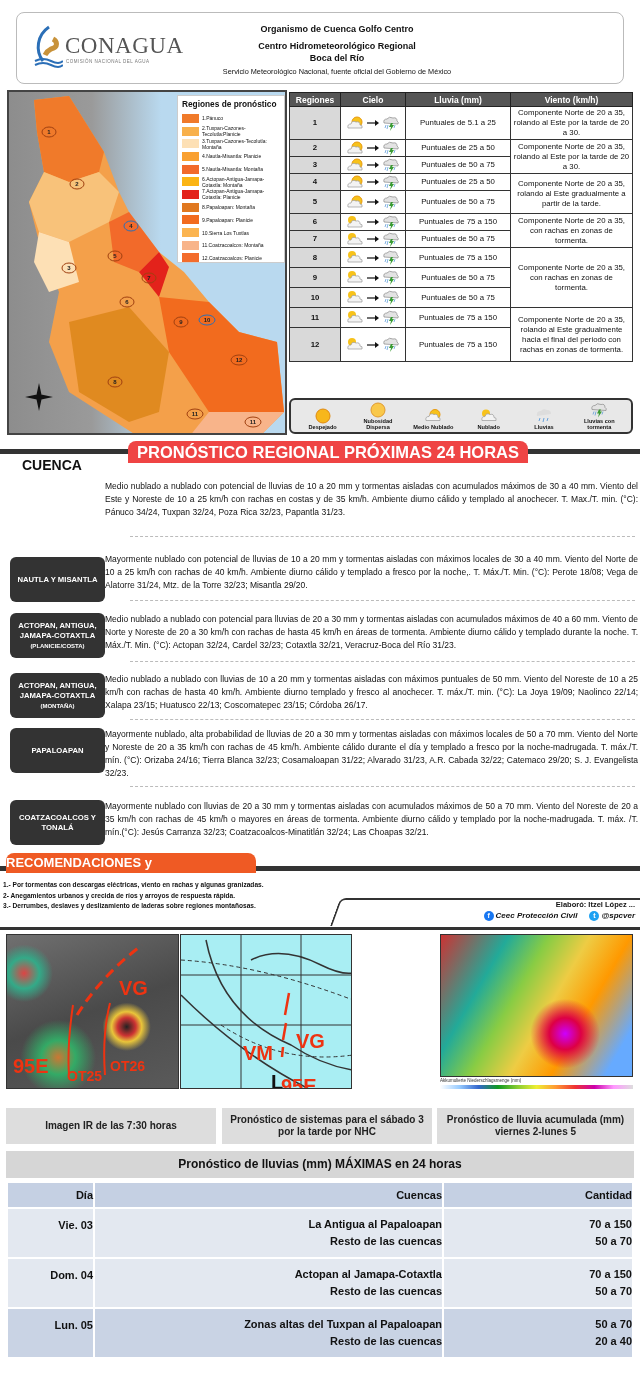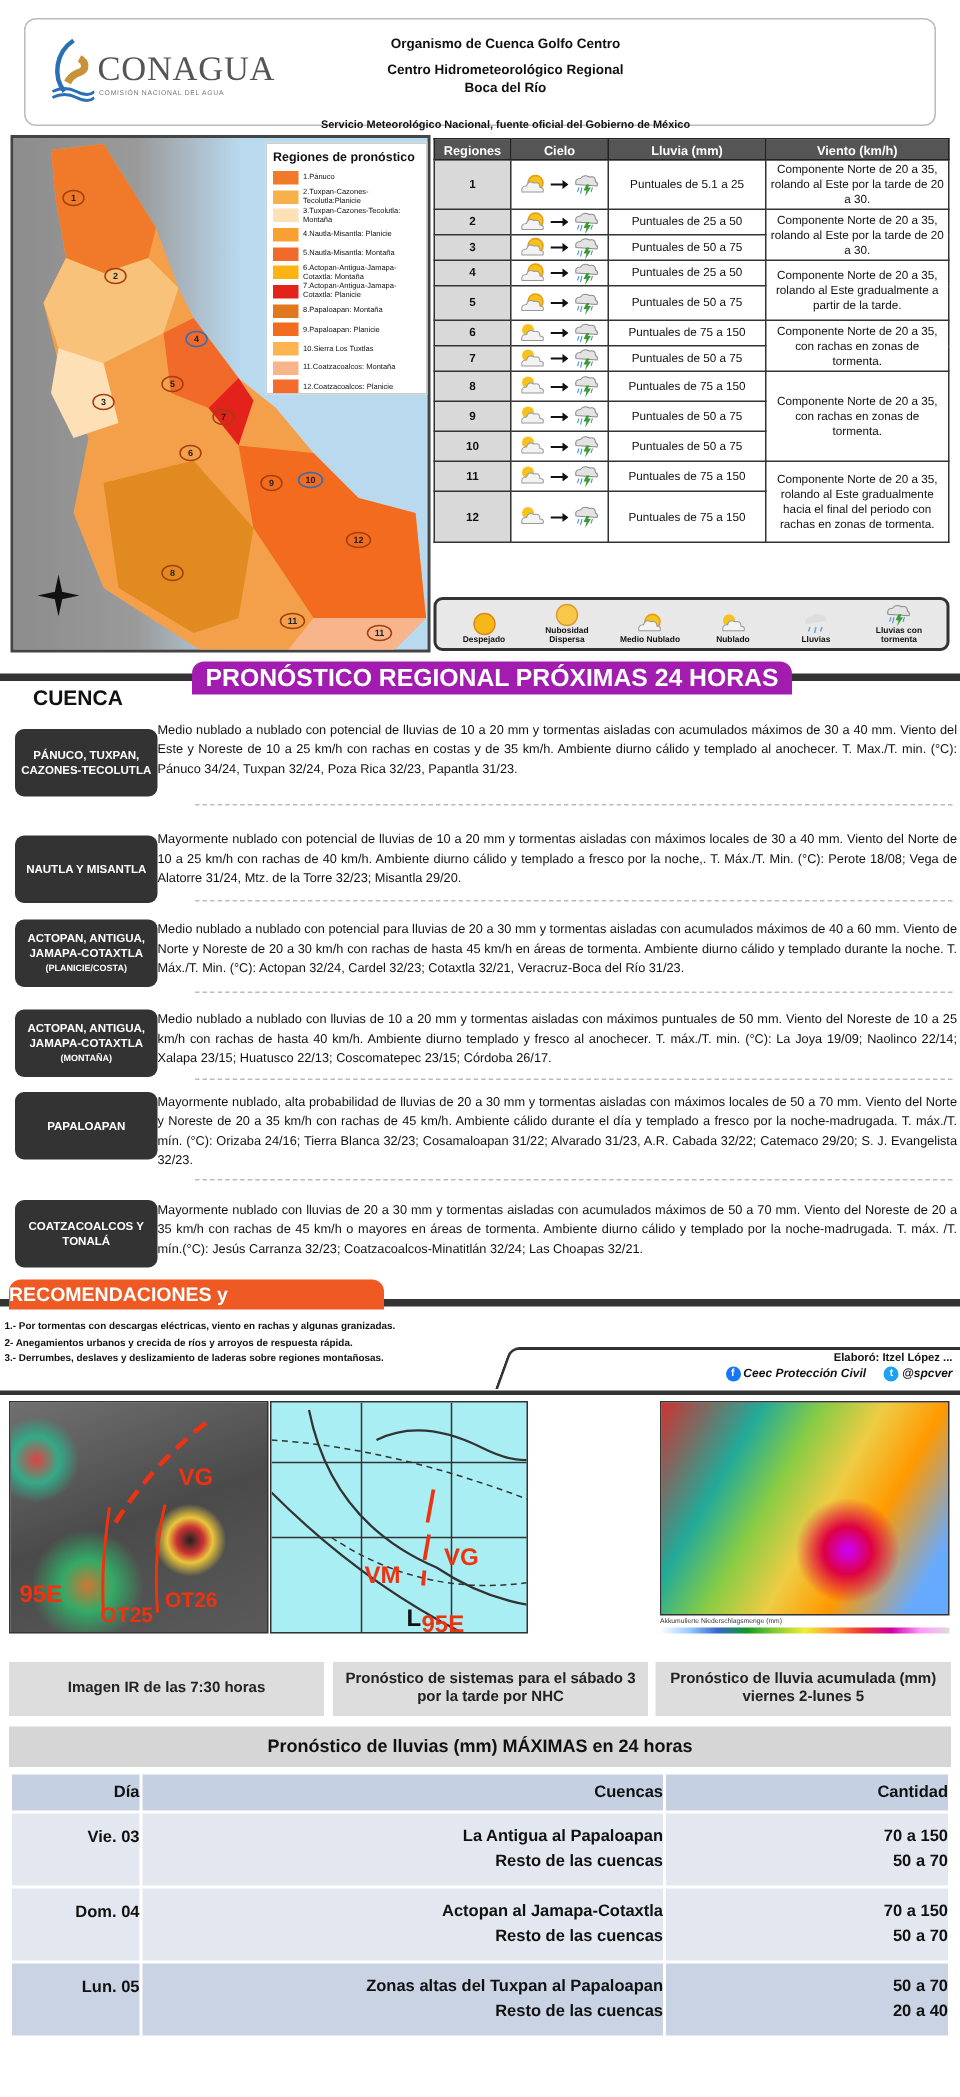--- a/index.html
+++ b/index.html
@@ -4,63 +4,63 @@
 <style>
 *{box-sizing:border-box;margin:0;padding:0}
 body{width:640px;height:1398px;background:#fff;font-family:"Liberation Sans",sans-serif;color:#111;position:relative;overflow:hidden}
 .abs{position:absolute}
 
 #hdr{left:16px;top:12px;width:608px;height:72px;border:1px solid #bbb;border-radius:8px;background:#fff}
 #logo{left:14px;top:12px;width:160px;height:48px}
 #logo .word{position:absolute;left:34px;top:8px;font-family:"Liberation Serif",serif;font-size:23px;color:#555;letter-spacing:0.5px}
 #logo .sub{position:absolute;left:35px;top:34px;font-size:4.5px;color:#777;letter-spacing:0.5px}
 #hdrtext{left:180px;top:10px;width:280px;text-align:center;font-size:9px;font-weight:bold;line-height:12px}
-#hdrtext .small{font-weight:bold;font-size:7.3px;margin-top:13px}
+#hdrtext .small{font-weight:normal;font-size:7.3px;margin-top:2px}
 
 #map{left:7px;top:90px;width:280px;height:345px;border:2px solid #444;background:linear-gradient(90deg,#8d8d8d 0%,#9a9a9a 30%,#b9d9ef 55%,#b9d9ef 100%);overflow:hidden}
 #map svg{position:absolute;left:0;top:0}
 #legendbox{left:168px;top:3px;width:108px;height:168px;background:#fff;border:1px solid #ccc;padding:3px 4px}
 #legendbox .t{font-size:8.3px;font-weight:bold;margin-bottom:3px}
 .lg{display:flex;align-items:center;height:12.7px;font-size:5px}
 .lg .sw{width:17px;height:9px;margin-right:3px;flex:none}
 
 #tbl{left:289px;top:92px;width:344px}
 table{border-collapse:collapse;width:100%}
 #tbl th{background:#555;color:#fff;font-size:8.5px;height:14px;border:1px solid #222}
 #tbl td{border:1px solid #333;font-size:7.8px;text-align:center;vertical-align:middle;padding:0 2px;line-height:10px}
 #tbl td.reg{background:#d9d9d9;font-weight:bold;width:51px}
 #tbl td.sky{width:65px;padding:0}
 .skyw{display:flex;align-items:center;justify-content:center;gap:3px}
 .ic{width:18px;height:15px;position:relative;display:inline-block}
 #iconlegend{left:289px;top:398px;width:344px;height:36px;border:2px solid #333;border-radius:6px;background:#e8e8e8;display:flex;justify-content:space-around;align-items:flex-end;padding:2px 4px}
 .il{display:flex;flex-direction:column;align-items:center;font-size:5.6px;font-weight:bold;text-align:center;line-height:6px;width:52px}
 
 #banner-line{left:0;top:449px;width:640px;height:5px;background:#333}
-#banner{left:128px;top:441px;width:400px;height:22px;background:#a21caf;border-radius:8px 8px 0 0;color:#fff;font-weight:bold;font-size:16.5px;text-align:center;line-height:22px}
+#banner{left:128px;top:441px;width:400px;height:22px;background:#ef4444;border-radius:8px 8px 0 0;color:#fff;font-weight:bold;font-size:16.5px;text-align:center;line-height:22px}
 #cuenca{left:22px;top:457px;font-size:14px;font-weight:bold}
 .sec{position:absolute;left:10px;width:628px}
 .badge{position:absolute;left:0;width:95px;background:#333;border-radius:6px;color:#fff;font-size:7.7px;font-weight:bold;text-align:center;display:flex;flex-direction:column;justify-content:center;line-height:10px}
 .badge .s{font-size:6px}
 .desc{position:absolute;left:95px;width:533px;font-size:8.5px;line-height:13px;text-align:justify}
 .dots{position:absolute;left:130px;width:505px;border-top:1px dashed #bbb}
 
 #rec-line{left:0;top:866px;width:640px;height:5px;background:#333}
 #rec{left:6px;top:853px;width:250px;height:20px;background:#ef5a24;border-radius:8px 8px 0 0;color:#fff;font-weight:bold;font-size:13px;line-height:20px}
 #reclist{left:3px;top:880px;font-size:6.6px;font-weight:bold;line-height:10.5px}
 #credit{left:330px;top:898px;width:310px;height:28px;border-top:2px solid #333;border-left:2px solid #333;border-radius:6px 0 0 0;transform:skewX(-20deg);transform-origin:bottom left}
 #creditin{left:440px;top:900px;width:195px;text-align:right;font-size:7.5px;font-weight:bold}
 #creditsoc{left:450px;top:911px;width:185px;display:flex;justify-content:flex-end;gap:12px;font-size:8px;font-weight:bold;font-style:italic}
 .circ{display:inline-block;width:10px;height:10px;border-radius:50%;color:#fff;font-size:7px;text-align:center;line-height:10px;font-style:normal;vertical-align:middle;margin-right:2px}
 #bottomline{left:0;top:927px;width:640px;height:3px;background:#333}
 
 .img{position:absolute;top:934px;height:155px;border:1px solid #333;overflow:hidden}
 #ir{left:6px;width:173px;background:radial-gradient(circle at 30% 80%,#c73 0,#3a6 10%,transparent 22%),radial-gradient(circle at 70% 60%,#222 0,#c33 6%,#e9c53a 10%,transparent 16%),radial-gradient(circle at 10% 25%,#d44 0,#3a8 8%,transparent 15%),linear-gradient(160deg,#707070,#4a4a4a 50%,#5a5a5a)}
 #nhc{left:180px;width:172px;background:#a9eef3}
 #rain{left:358px;width:160px;height:143px;left:440px;width:193px;background:radial-gradient(circle at 65% 70%,#c0f 0,#d04 10%,transparent 22%),linear-gradient(120deg,#c33 0%,#2a9 25%,#8c4 40%,#ec4 55%,#f90 70%,#6af 90%)}
-.lbl{position:absolute;color:#e31;font-weight:bold;font-size:16px}
+.lbl{position:absolute;color:#e31;font-weight:bold;font-size:20px}
 #rainbar{left:440px;top:1078px;width:193px;height:14px;font-size:4.5px;color:#333}
 #rainbar .bar{height:4px;margin-top:2px;background:linear-gradient(90deg,#fff,#9cf,#36c,#192,#8c3,#ee3,#f93,#e33,#c0a,#f9f,#ddd)}
 .cap{position:absolute;top:1108px;height:36px;background:#ddd;font-size:10px;font-weight:bold;text-align:center;display:flex;align-items:center;justify-content:center;line-height:12px;color:#222}
 
 #mtitle{left:6px;top:1151px;width:628px;height:27px;background:#d6d6d6;font-weight:bold;font-size:12px;text-align:center;line-height:27px}
 #mtable{left:6px;top:1181px;width:628px}
 #mtable table td,#mtable table th{border:2px solid #fff;font-weight:bold;text-align:right;font-size:11px}
 #mtable th{height:26px;background:#c5d0e3}
 #mtable td{height:50px;line-height:17px}
 #mtable tr.odd td{background:#e3e8f0}
@@ -504,23 +504,20 @@
       <span>Lluvias con tormenta</span>
     </div>
   </div>
 
 <div id="banner-line" class="abs"></div>
 <div id="banner" class="abs">PRONÓSTICO REGIONAL PRÓXIMAS 24 HORAS</div>
 <div id="cuenca" class="abs">CUENCA</div>
 
 <div id="sections">
     <div class="sec" style="top: 480px; height: 60px;">
-      <div class="badge" style="top:6px;height:45px">
-        <span>PÁNUCO, TUXPAN, CAZONES-TECOLUTLA</span>
-      </div>
       <div class="desc" style="top:0">Medio nublado a nublado con potencial de lluvias de 10 a 20 mm y tormentas aisladas con acumulados máximos de 30 a 40 mm. Viento del Este y Noreste de 10 a 25 km/h con rachas en costas y de 35 km/h. Ambiente diurno cálido y templado al anochecer. T. Max./T. min. (°C): Pánuco 34/24, Tuxpan 32/24, Poza Rica 32/23, Papantla 31/23.</div>
     </div>
     <div class="sec" style="top: 553px; height: 60px;">
       <div class="badge" style="top:4px;height:45px">
         <span>NAUTLA Y MISANTLA</span>
       </div>
       <div class="desc" style="top:0">Mayormente nublado con potencial de lluvias de 10 a 20 mm y tormentas aisladas con máximos locales de 30 a 40 mm. Viento del Norte de 10 a 25 km/h con rachas de 40 km/h. Ambiente diurno cálido y templado a fresco por la noche,. T. Máx./T. Min. (°C): Perote 18/08; Vega de Alatorre 31/24, Mtz. de la Torre 32/23; Misantla 29/20.</div>
     </div>
     <div class="sec" style="top: 613px; height: 60px;">
       <div class="badge" style="top:0px;height:45px">

